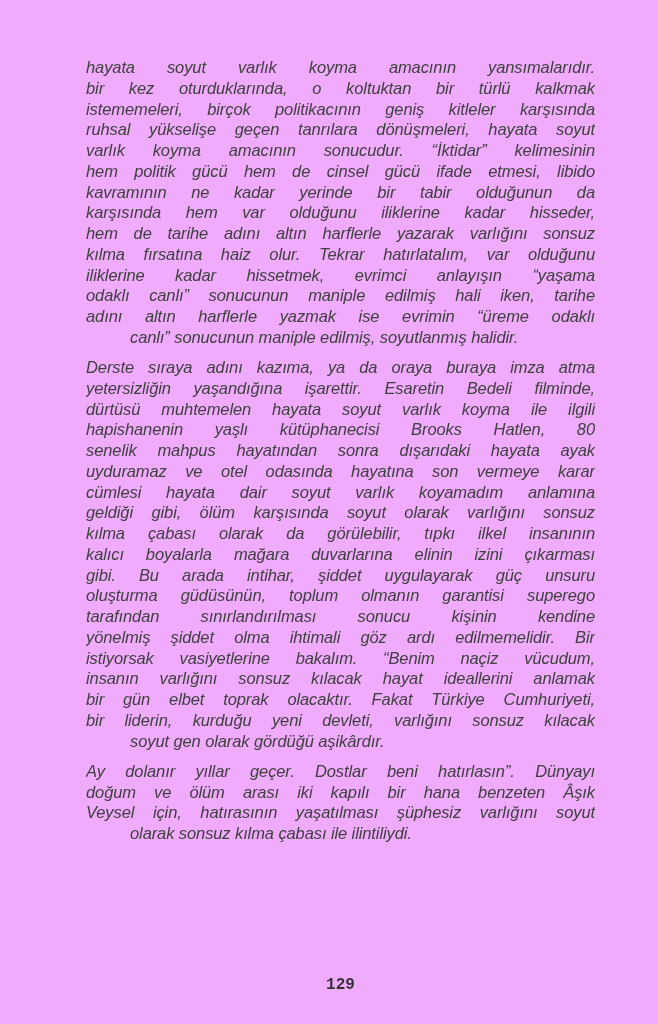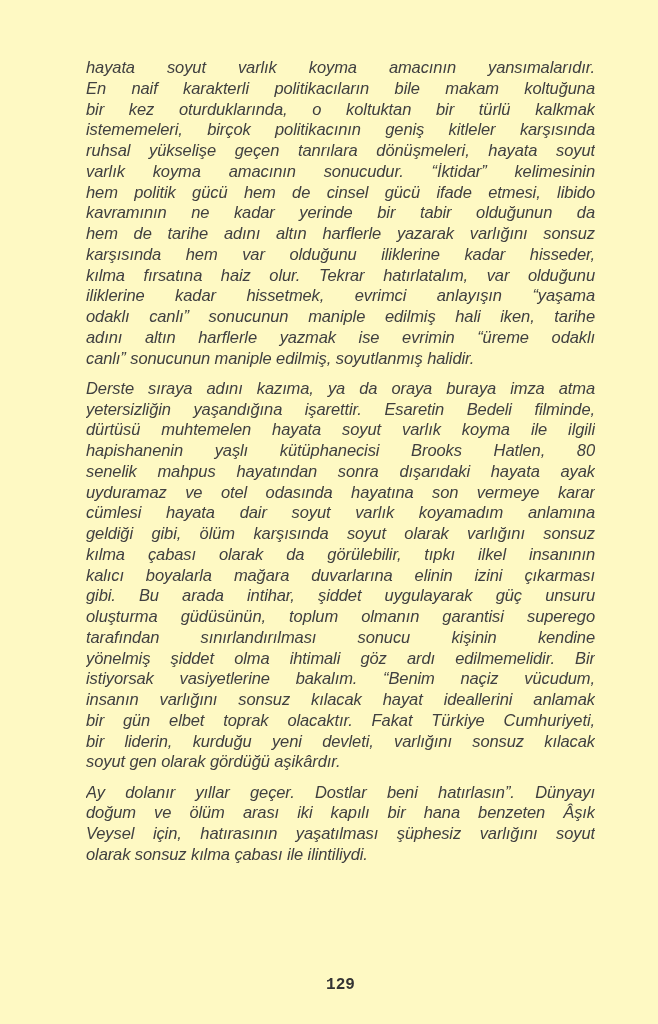--- a/index.html
+++ b/index.html
@@ -34,50 +34,50 @@
     letter-spacing: -0.1px;
   }
   .line.justify {
     text-align: justify;
     text-align-last: justify;
     text-justify: inter-word;
   }
   .line.last {
     text-align: left;
     text-align-last: left;
+    margin-left: 44px;
   }
   .page-number {
     position: absolute;
     left: 86px;
     top: 976px;
     width: 509px;
     text-align: center;
     font-family: Liberation Mono, monospace;
     font-style: normal;
     font-weight: 700;
     font-size: 16px;
     color: #333333;
   }
 </style>
 </head>
 <body>
 
-<div class="page" style="background: #fef9c3;">
+<div class="page" style="background: #f0abfc;">
   <div class="text-block" style="color: rgb(64, 64, 64);">
       <div class="paragraph">
         <div class="line justify">hayata soyut varlık koyma amacının yansımalarıdır.</div>
-        <div class="line justify">En naif karakterli politikacıların bile makam koltuğuna</div>
         <div class="line justify">bir kez oturduklarında, o koltuktan bir türlü kalkmak</div>
         <div class="line justify">istememeleri, birçok politikacının geniş kitleler karşısında</div>
         <div class="line justify">ruhsal yükselişe geçen tanrılara dönüşmeleri, hayata soyut</div>
         <div class="line justify">varlık koyma amacının sonucudur. “İktidar” kelimesinin</div>
         <div class="line justify">hem politik gücü hem de cinsel gücü ifade etmesi, libido</div>
         <div class="line justify">kavramının ne kadar yerinde bir tabir olduğunun da</div>
+        <div class="line justify">karşısında hem var olduğunu iliklerine kadar hisseder,</div>
         <div class="line justify">hem de tarihe adını altın harflerle yazarak varlığını sonsuz</div>
-        <div class="line justify">karşısında hem var olduğunu iliklerine kadar hisseder,</div>
         <div class="line justify">kılma fırsatına haiz olur. Tekrar hatırlatalım, var olduğunu</div>
         <div class="line justify">iliklerine kadar hissetmek, evrimci anlayışın “yaşama</div>
         <div class="line justify">odaklı canlı” sonucunun maniple edilmiş hali iken, tarihe</div>
         <div class="line justify">adını altın harflerle yazmak ise evrimin “üreme odaklı</div>
         <div class="line last">canlı” sonucunun maniple edilmiş, soyutlanmış halidir.</div>
       </div>
       <div class="paragraph">
         <div class="line justify">Derste sıraya adını kazıma, ya da oraya buraya imza atma</div>
         <div class="line justify">yetersizliğin yaşandığına işarettir. Esaretin Bedeli filminde,</div>
         <div class="line justify">dürtüsü muhtemelen hayata soyut varlık koyma ile ilgili</div>

